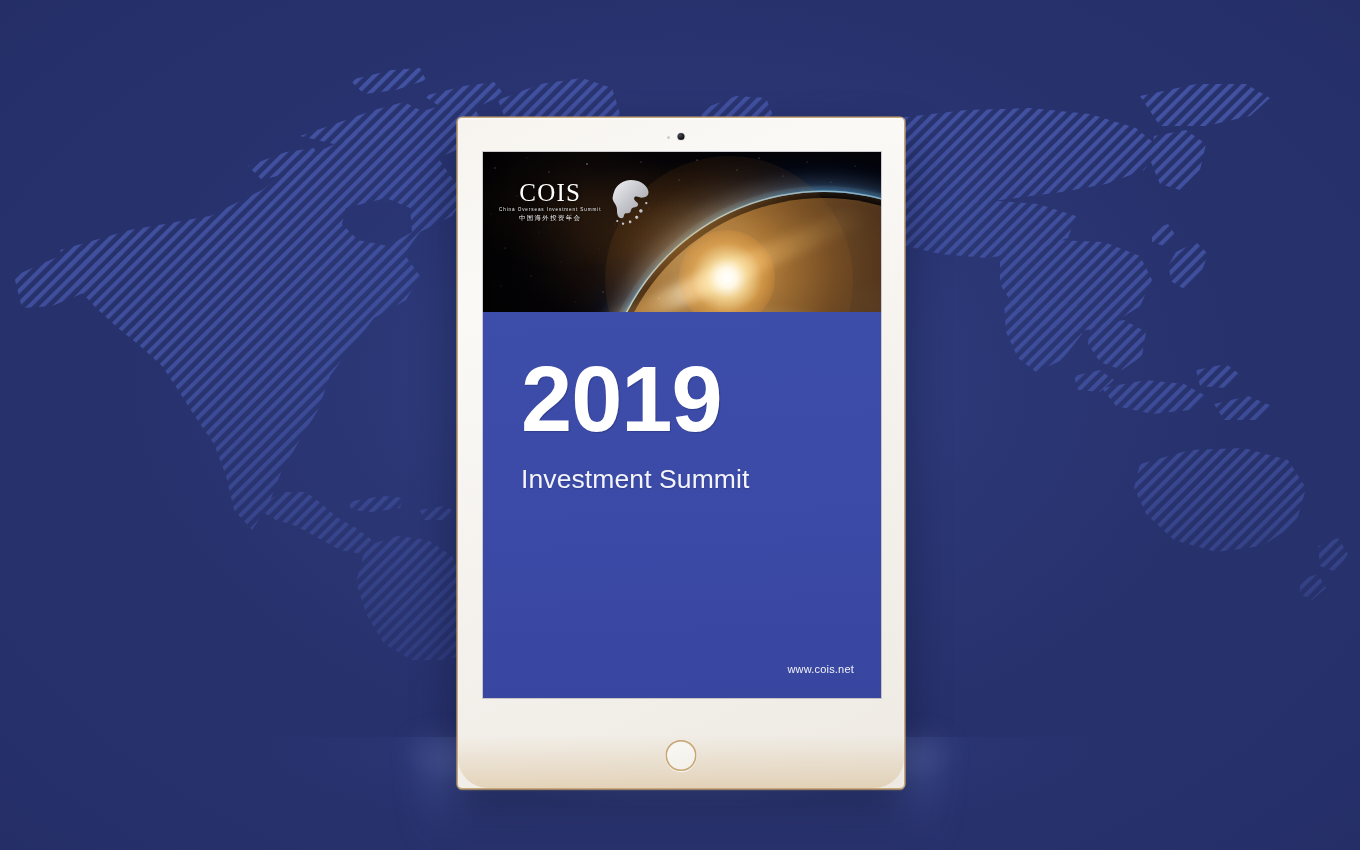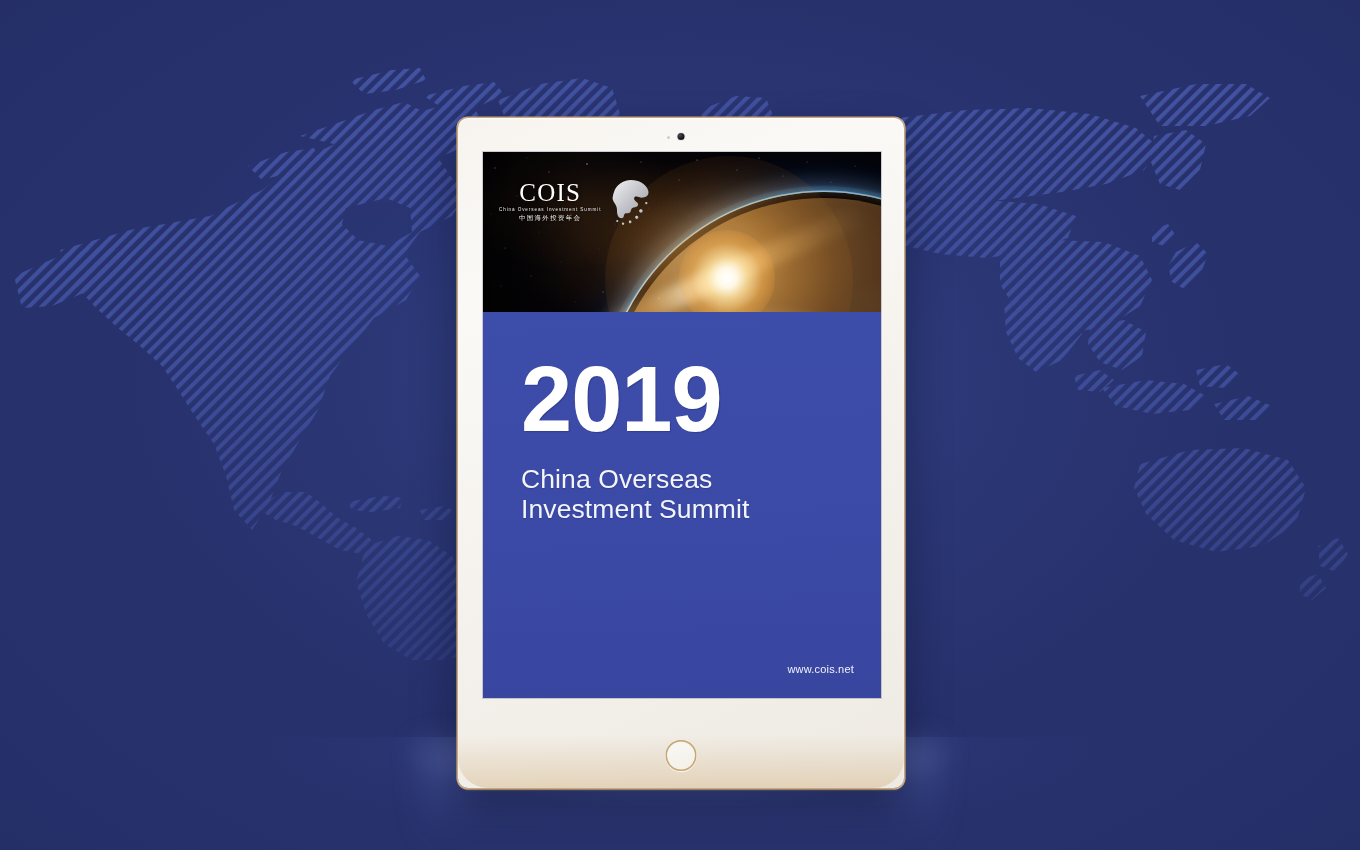--- a/index.html
+++ b/index.html
@@ -80,21 +80,21 @@
       rgba(10,14,44,0.22) 52%,
       rgba(10,14,44,0) 100%);
     pointer-events:none;
   }
 
   
   #tablet {
     position:absolute;
     left:458px; top:118px;
     width:446px; height:670px;
-    border-radius:10px;
+    border-radius:4px;
     background:
       linear-gradient(155deg,#f7f4ef 0%,#fbf9f6 22%,#f4f1ec 60%,#eeeae3 100%);
     box-shadow:
       0 0 0 1.6px #c9a877,
       0 2px 2px rgba(190,160,110,0.55),
       0 22px 46px rgba(8,12,40,0.46),
       inset 0 1px 2px rgba(255,255,255,0.9);
   }
   
   #tablet-rim {
@@ -526,21 +526,20 @@
             <path fill="url(#silver)" d="M16.6 46.6 C17.6 46.2 18.6 47.2 18.2 48.2 C17.8 49.2 16.4 49.2 16 48.2 C15.8 47.5 16.1 46.9 16.6 46.6 Z"></path>
             <path fill="url(#silver)" d="M11 44 C11.9 43.7 12.7 44.6 12.3 45.5 C11.9 46.4 10.7 46.3 10.4 45.4 C10.2 44.8 10.5 44.2 11 44 Z"></path>
             <path fill="url(#silver)" d="M40 26 C41 25.6 41.9 26.6 41.4 27.6 C40.9 28.6 39.6 28.4 39.3 27.4 C39.1 26.8 39.5 26.2 40 26 Z"></path>
           </svg>
         </div>
       </div>
 
       <div id="cover-body">
         <div id="year">2019</div>
         <div id="title-block">
-          <div class="title-line">China Overseas</div>
           <div class="title-line">Investment Summit</div>
         </div>
         <div id="website">www.cois.net</div>
       </div>
 
     </div>
 
     <div id="home-button"></div>
   </div>
 

